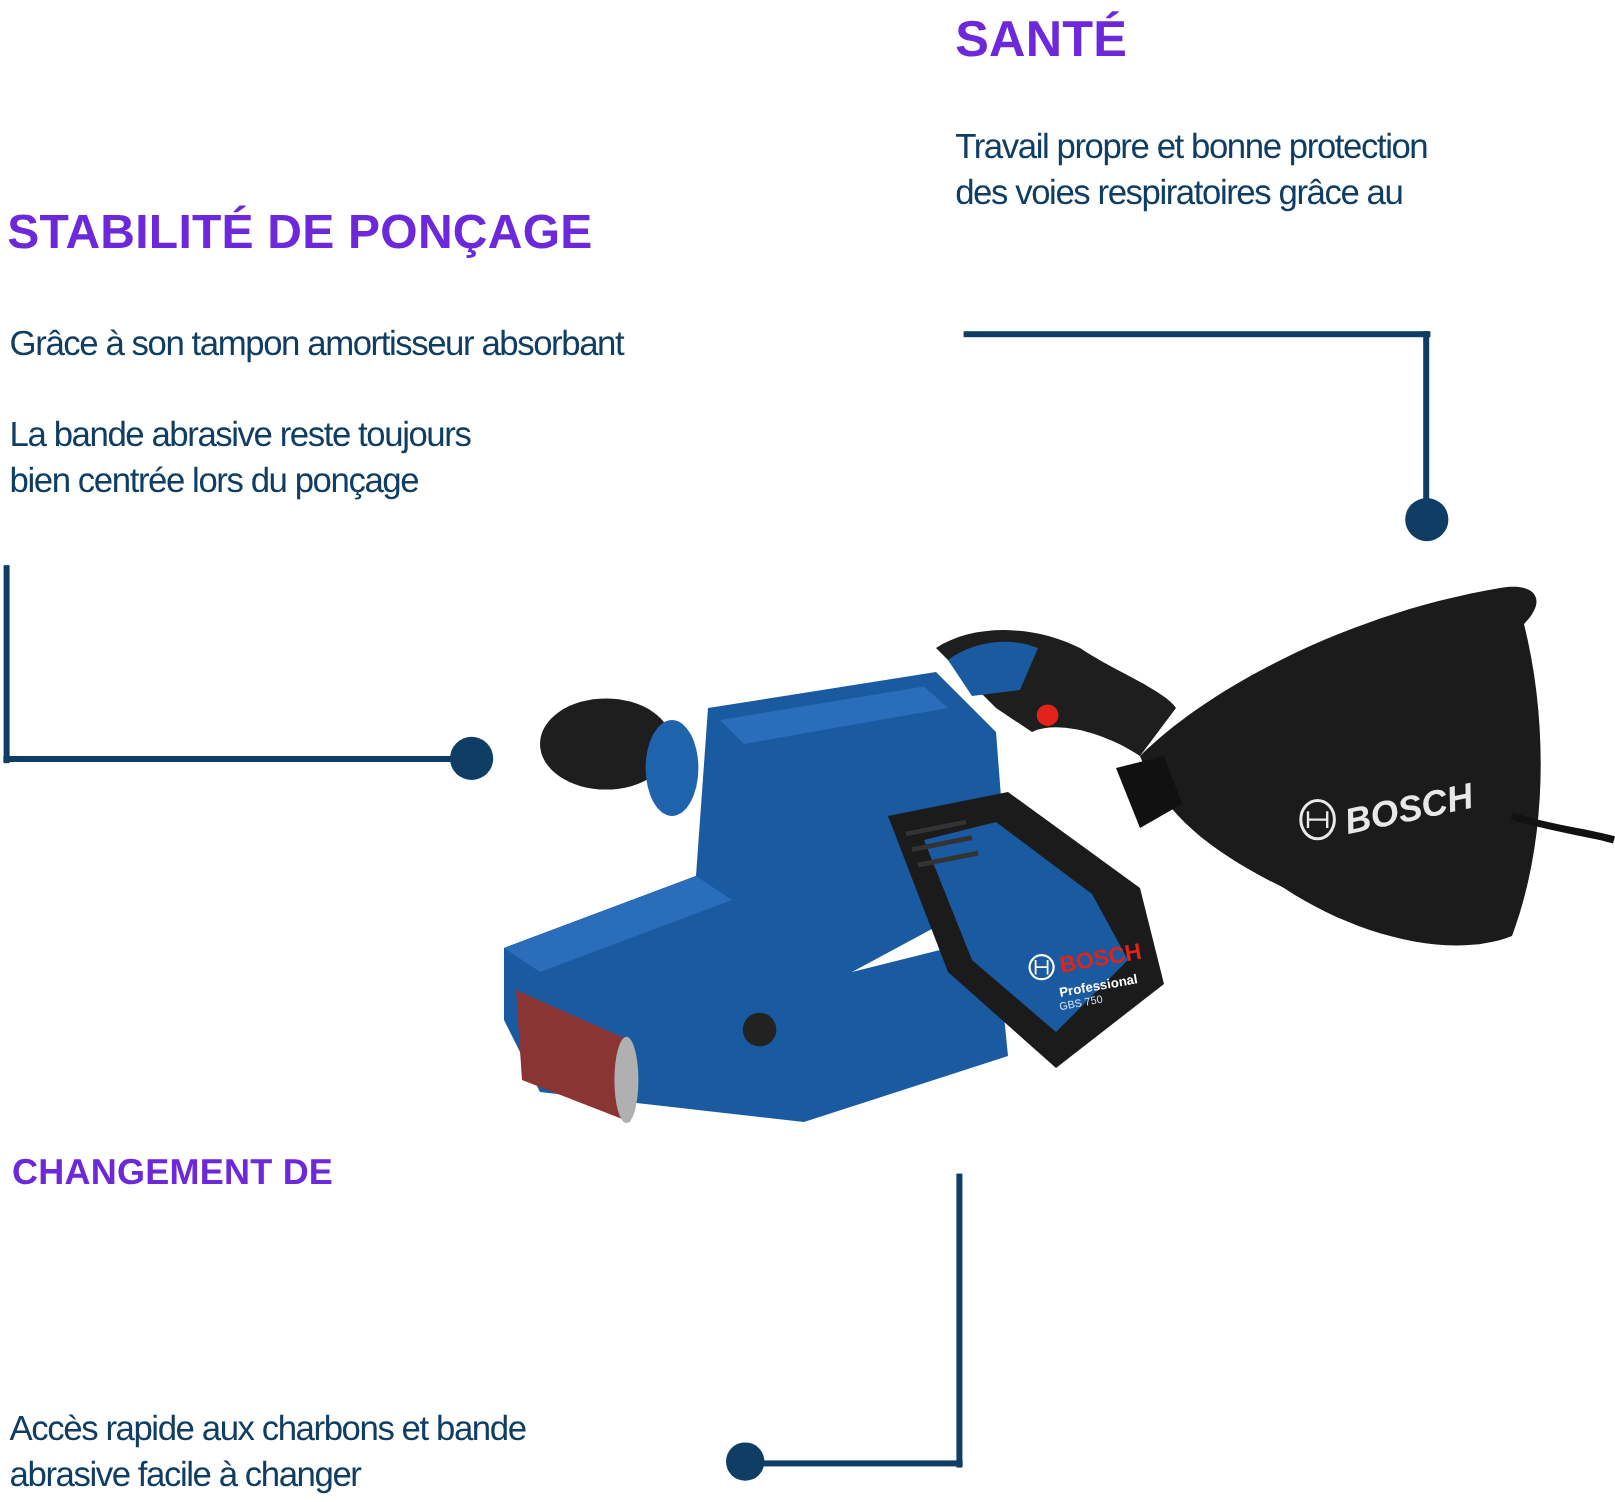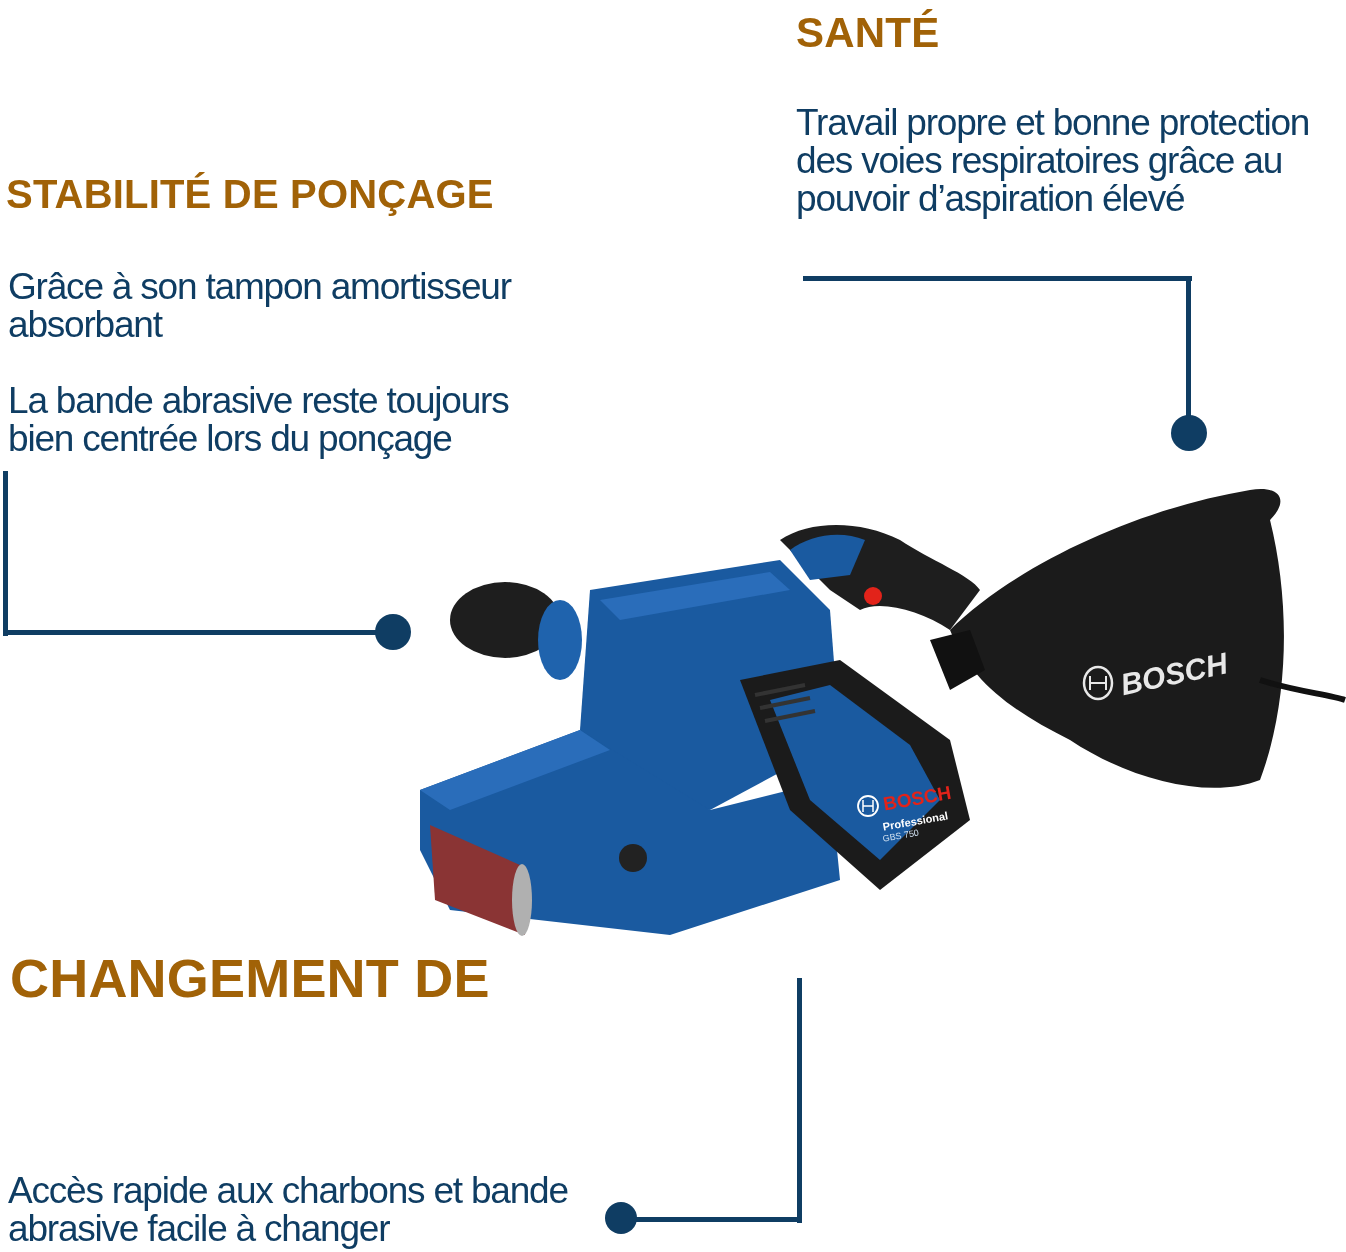--- a/index.html
+++ b/index.html
@@ -1,41 +1,40 @@
 <!DOCTYPE html>
 <html><head>
 <meta charset="utf-8">
 <style>
   html, body { margin: 0; padding: 0; background: #ffffff; }
   body { width: 1346px; height: 1252px; position: relative; overflow: hidden;
          font-family: "Liberation Sans", "DejaVu Sans", sans-serif; color: #0f3d63; }
-  .title { position: absolute; font-weight: 700; color: #a16207; letter-spacing: 0.2px; margin: 0; line-height: 1; }
-  .body-text { position: absolute; color: #0f3d63; font-size: 37px; line-height: 38px; letter-spacing: -1.2px; margin: 0; }
+  .title { position: absolute; font-weight: 700; color: #6d28d9; letter-spacing: 0.2px; margin: 0; line-height: 1; }
+  .body-text { position: absolute; color: #0f3d63; font-size: 29px; line-height: 38px; letter-spacing: -1.2px; margin: 0; }
   .line { position: absolute; background: #0f3d63; }
   .dot { position: absolute; width: 36px; height: 36px; border-radius: 50%; background: #0f3d63; }
 
   #sante-title { left: 796px; top: 12px; font-size: 42px; }
   #sante-text { left: 796px; top: 104px; width: 540px; }
 
   #stab-title { left: 6px; top: 174px; font-size: 40px; }
   #stab-text { left: 8px; top: 268px; width: 660px; }
 
-  #chg-title { left: 10px; top: 944px; font-size: 54px; line-height: 68px; }
+  #chg-title { left: 10px; top: 944px; font-size: 30px; line-height: 68px; }
   #chg-text { left: 8px; top: 1172px; width: 560px; }
 
   .product { position: absolute; left: 410px; top: 480px; width: 940px; height: 480px; }
 </style>
 </head>
 <body>
 
 <h2 id="sante-title" class="title">SANTÉ</h2>
 <p id="sante-text" class="body-text">
   <span>Travail propre et bonne protection</span><br>
   <span>des voies respiratoires grâce au</span><br>
-  <span>pouvoir d’aspiration élevé</span>
 </p>
 <div class="line" style="left:803px; top:276px; width:389px; height:5px;"></div>
 <div class="line" style="left:1186px; top:276px; width:5px; height:150px;"></div>
 <div class="dot" style="left:1171px; top:415px;"></div>
 
 <h2 id="stab-title" class="title">STABILITÉ DE PONÇAGE</h2>
 <p id="stab-text" class="body-text">
   <span>Grâce à son tampon amortisseur absorbant</span><br>
   <br>
   <span>La bande abrasive reste toujours</span><br>

